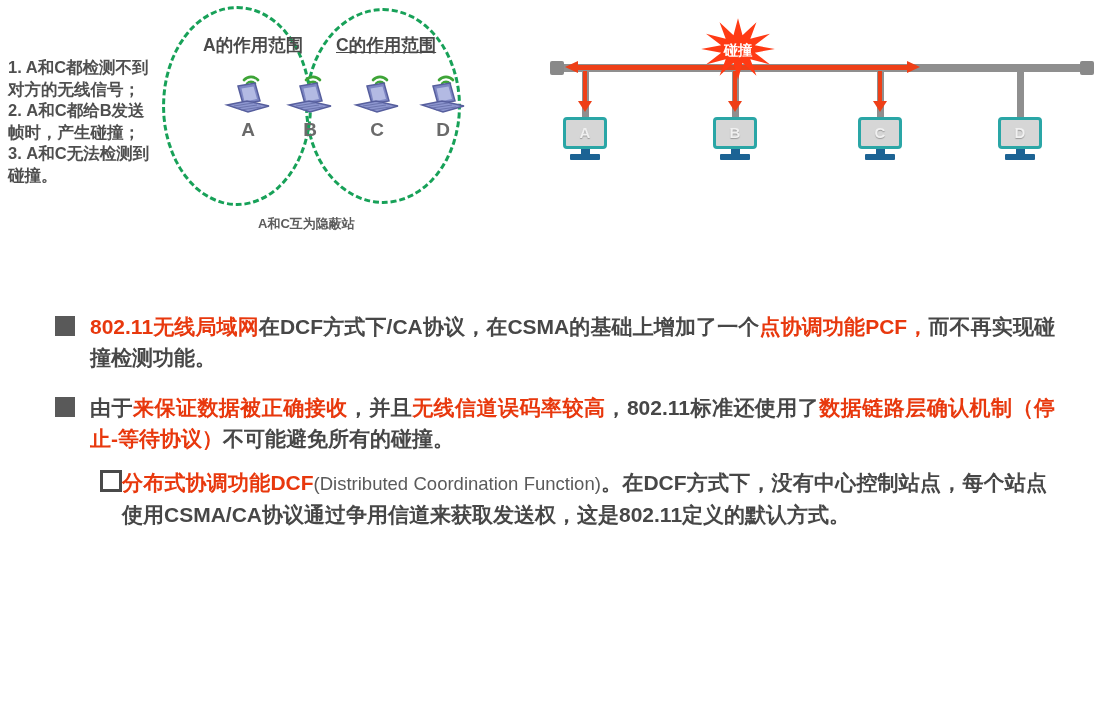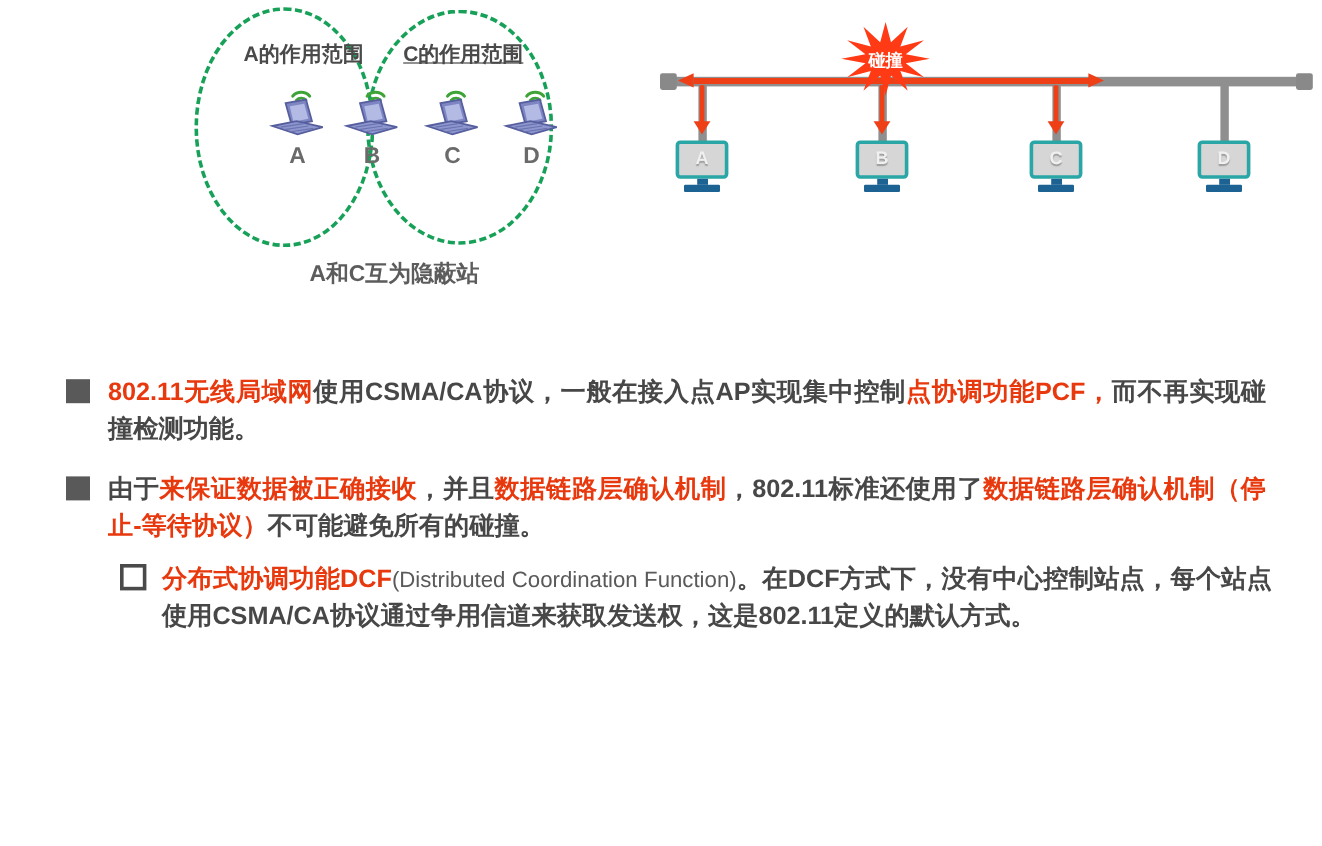--- a/index.html
+++ b/index.html
@@ -24,21 +24,21 @@
   .circle.c-a { left:162px; top:6px;  width:150px; height:200px; }
   .circle.c-c { left:305px; top:8px;  width:156px; height:196px; }
   .circle-label {
     position:absolute; font-size:17.5px; font-weight:bold; color:#4a4a4a;
     white-space:nowrap;
   }
   .circle-label.l-a { left:203px; top:33px; }
   .circle-label.l-c { left:336px; top:33px;text-decoration:underline; }
   .caption {
     position:absolute; left:258px; top:215px;
-    font-size:19px; font-weight:bold; color:#5c5c5c; white-space:nowrap;
+    font-size:13px; font-weight:bold; color:#5c5c5c; white-space:nowrap;
   }
 
   .laptop-station { position:absolute; width:56px; text-align:center; }
   .laptop-station .st-label {
     font-size:19px; font-weight:bold; color:#6a6a6a; margin-top:0px; line-height:19px;
   }
 
   
   .bus-bar { position:absolute; left:556px; top:64px; width:534px; height:8px; background:#8f8f8f; }
   .bus-cap { position:absolute; top:61px; width:14px; height:14px; background:#898989; border-radius:2px; }
@@ -73,39 +73,45 @@
   }
   .monitor .neck { width:9px; height:5px; background:#1c6394; margin:0 auto; }
   .monitor .base { width:30px; height:6px; background:#1c6394; margin:0 auto; border-radius:1px; }
 
   .burst { position:absolute; left:697px; top:13px; width:82px; height:72px; z-index:5; }
 
   
   .content { position:absolute; left:0; top:300px; width:1102px; padding:11px 40px 0 55px; }
   .bullet { display:flex; align-items:flex-start; margin-bottom:19px; }
   .bullet.l1 { gap:15px; }
-  .bullet.l2 { margin-left:45px; gap:13px; margin-bottom:18px; }
+  .bullet.l2 { margin-left:45px; margin-bottom:18px; }
   .bullet.l1 + .bullet.l2 { margin-top:-6px; }
   .marker1 { flex:none; width:20px; height:20px; background:#595959; margin-top:5px; }
   .marker2 { flex:none; width:22px; height:22px; border:3.5px solid #4a4a4a; background:#fff; margin-top:3px; }
   .btext {
     margin:0; font-size:21px; font-weight:bold; color:#474747; line-height:31px;
     max-width:965px; text-align:justify;
   }
   .bullet.l2 .btext { max-width:925px; }
   .seg-red { color:#e8380d;margin-top:48px; }
   .seg-latin { font-weight:400; font-size:18.5px; color:#5a5a5a; }
 </style>
 </head>
 <body>
 
 <div class="slide">
 
   <div class="top">
 
+    <div class="notes">1. A和C都检测不到
+对方的无线信号；
+2. A和C都给B发送
+帧时，产生碰撞；
+3. A和C无法检测到
+碰撞。</div>
     <div class="circle c-a"></div>
     <div class="circle c-c"></div>
     <div class="circle-label l-a">A的作用范围</div>
     <div class="circle-label l-c">C的作用范围</div>
     <div id="laptops">
         <div class="laptop-station" style="left: 220px; top: 72px;"><svg width="52" height="44" viewBox="0 0 52 44">
             <g>
               <path d="M22,8 a9.5,9.5 0 0 1 14,0" fill="none" stroke="#3ea437" stroke-width="2.6" stroke-linecap="round"></path>
               <path d="M25,11.5 a5.6,5.6 0 0 1 8,0" fill="none" stroke="#3ea437" stroke-width="2.4" stroke-linecap="round"></path>
               <circle cx="29" cy="15" r="2" fill="#3ea437"></circle>
@@ -200,24 +206,24 @@
 
     <svg class="burst" viewBox="0 0 80 68">
       <polygon fill="#ff3a14" points="76,34 56.4,37.6 71.2,49 52,43.9 58,60 44.4,47.5 40,64 35.6,47.5 22,60 28,43.9 8.8,49 23.6,37.6 4,34 23.6,30.4 8.8,19 28,24.1 22,8 35.6,20.5 40,4 44.4,20.5 58,8 52,24.1 71.2,19 56.4,30.4"></polygon>
       <text x="40" y="40" text-anchor="middle" font-size="14" font-weight="bold" fill="#ffffff">碰撞</text>
     </svg>
   </div>
 
   <div class="content" id="bullets">
       <div class="bullet l1">
         <span class="marker1"></span>
-        <p class="btext"><span class="seg-red">802.11无线局域网</span><span>使用CSMA/CA协议，一般在接入点AP实现集中控制</span><span class="seg-red">点协调功能PCF，</span><span>而不再实现碰撞检测功能。</span></p>
+        <p class="btext"><span class="seg-red">802.11无线局域网</span><span>在DCF方式下/CA协议，在CSMA的基础上增加了一个</span><span class="seg-red">点协调功能PCF，</span><span>而不再实现碰撞检测功能。</span></p>
       </div>
       <div class="bullet l1">
         <span class="marker1"></span>
-        <p class="btext"><span>由于</span><span class="seg-red">来保证数据被正确接收</span><span>，并且</span><span class="seg-red">数据链路层确认机制</span><span>，802.11标准还使用了</span><span class="seg-red">数据链路层确认机制（停止-等待协议）</span><span>不可能避免所有的碰撞。</span></p>
+        <p class="btext"><span>由于</span><span class="seg-red">来保证数据被正确接收</span><span>，并且</span><span class="seg-red">无线信道误码率较高</span><span>，802.11标准还使用了</span><span class="seg-red">数据链路层确认机制（停止-等待协议）</span><span>不可能避免所有的碰撞。</span></p>
       </div>
       <div class="bullet l2">
         <span class="marker2"></span>
         <p class="btext"><span class="seg-red">分布式协调功能DCF</span><span class="seg-latin">(Distributed Coordination Function)</span><span>。在DCF方式下，没有中心控制站点，每个站点使用CSMA/CA协议通过争用信道来获取发送权，这是802.11定义的默认方式。</span></p>
       </div>
     </div>
 </div>
 
 </body></html>

